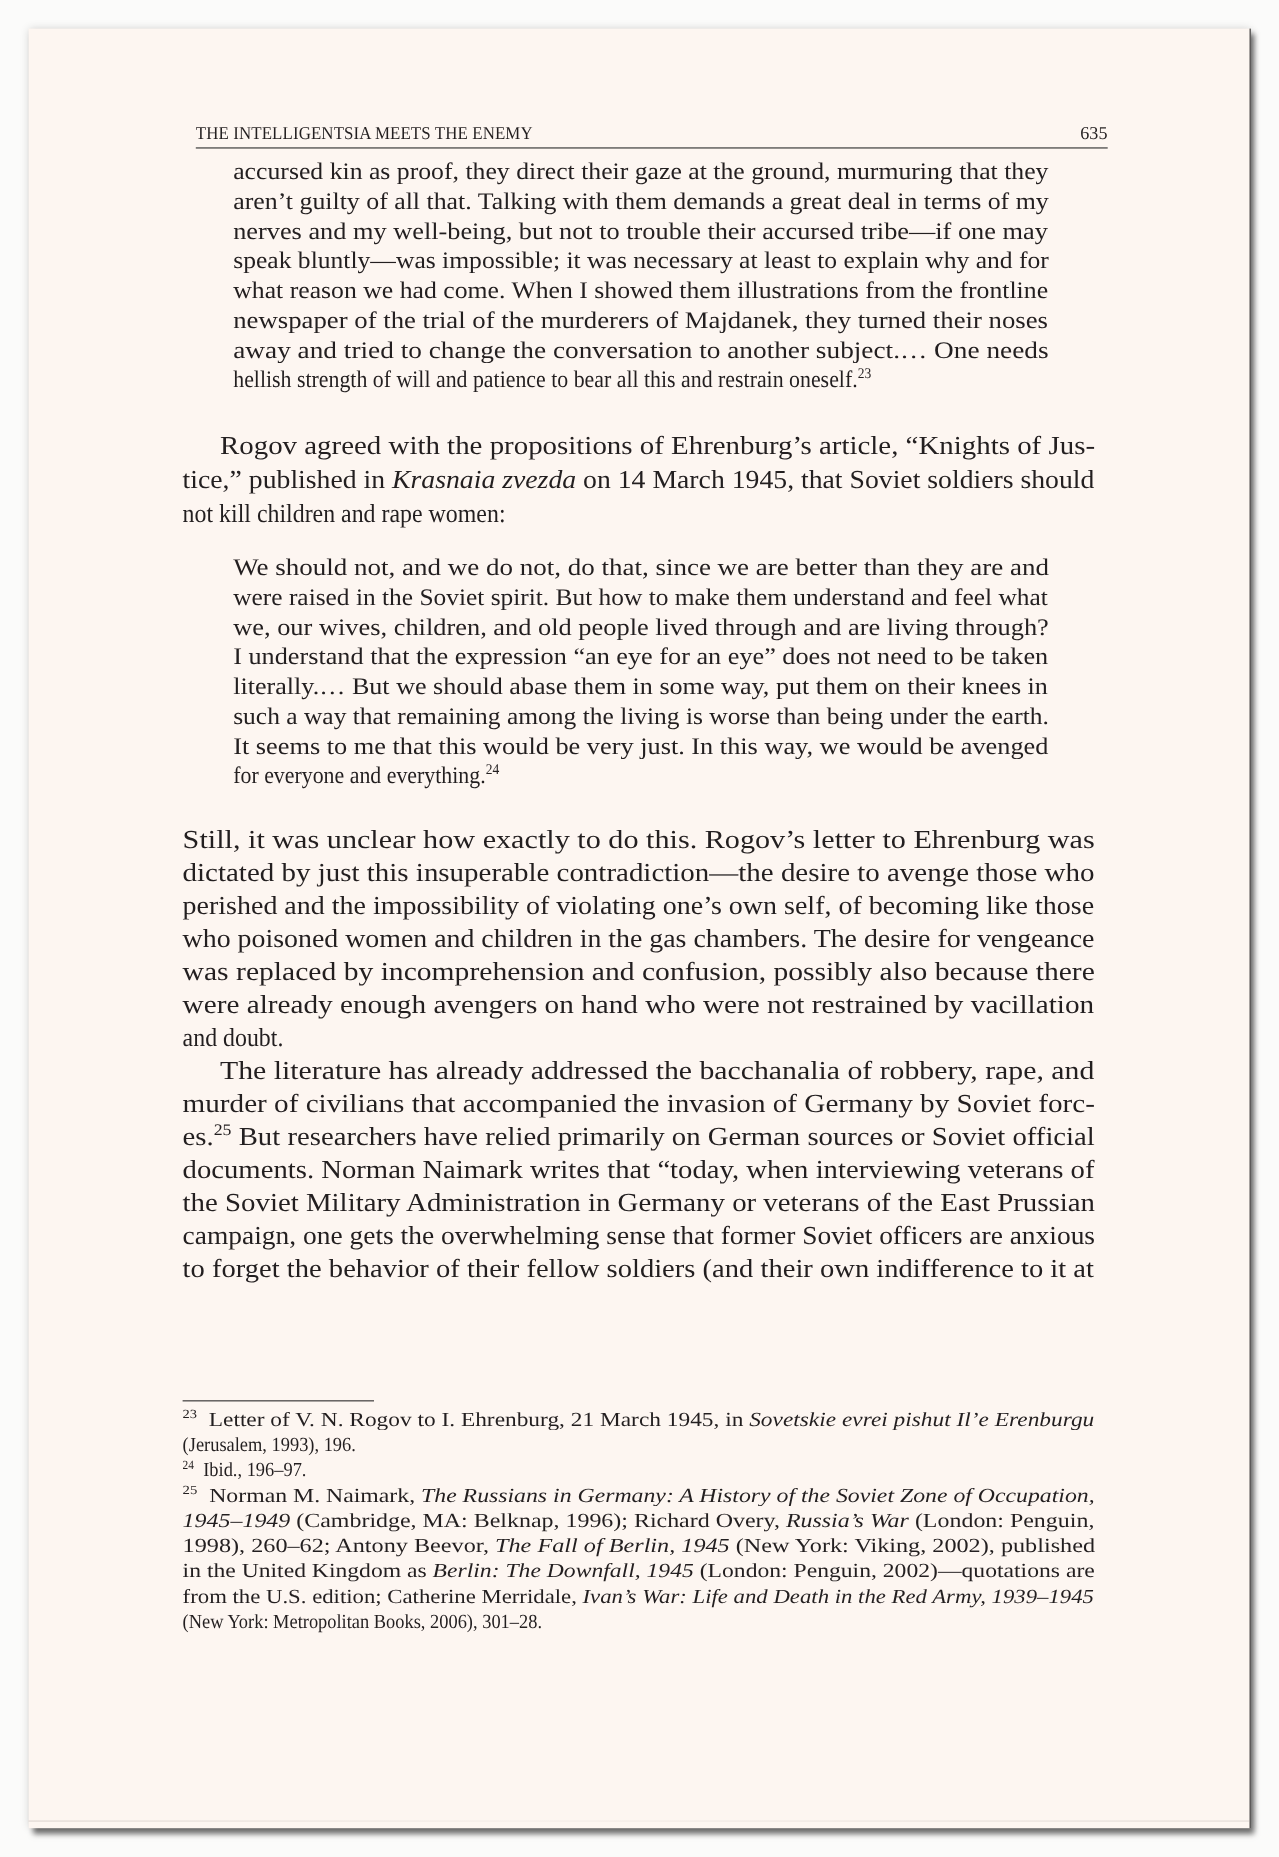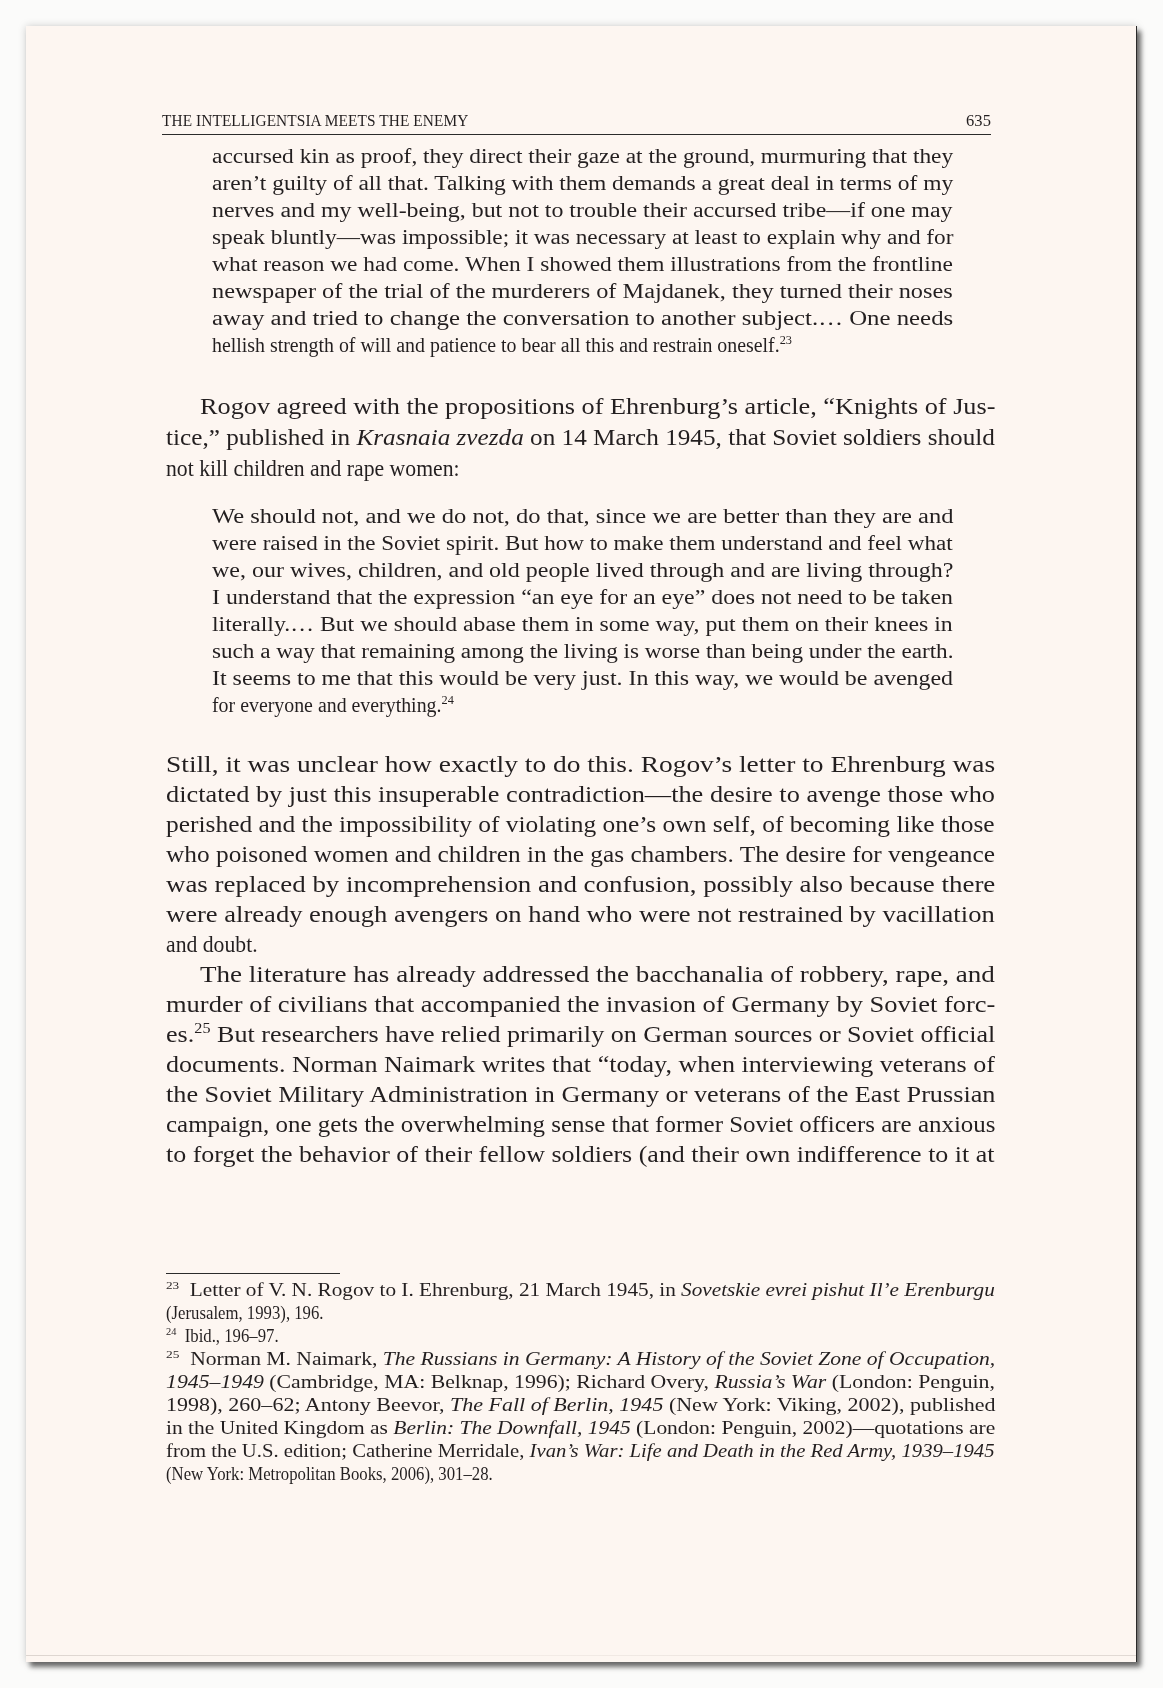--- a/index.html
+++ b/index.html
@@ -20,21 +20,21 @@
       left: 26px;
       top: 26px;
       width: 1110px;
       height: 1636px;
       background: #fdf6f1;
       box-shadow: 4px 5px 5px rgba(0,0,0,0.55), 0 0 8px rgba(0,0,0,0.18);
       border-right: 1px solid #2a2a2a;
     }
     .running-head {
       position: absolute;
-      left: 136px;
+      left: 152px;
       top: 84px;
       width: 829px;
       height: 24px;
       border-bottom: 1.6px solid #2b2b2b;
       font-size: 16.5px;
       letter-spacing: 0.1px;
       line-height: 20px;
     }
     .running-head .title {
       position: absolute;

